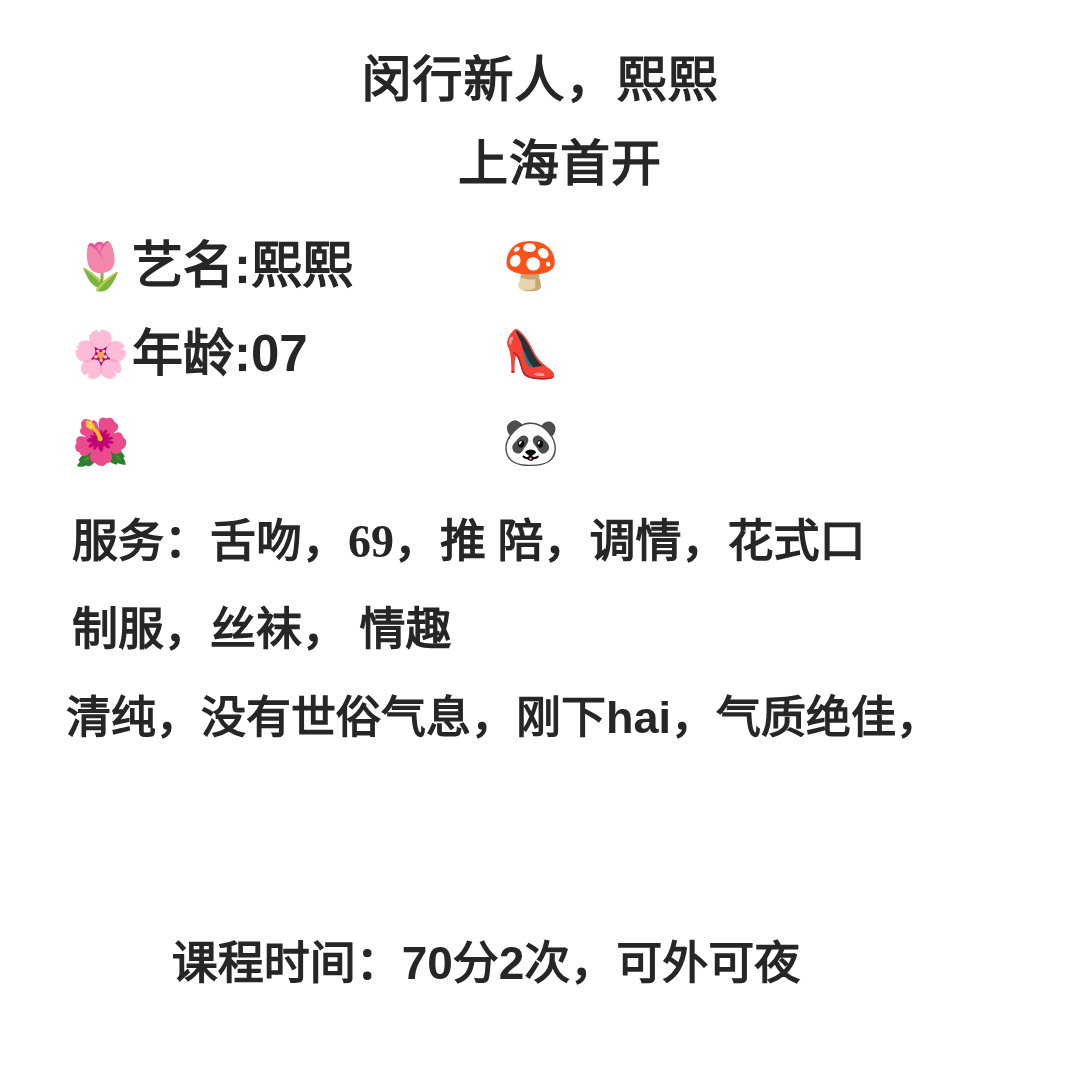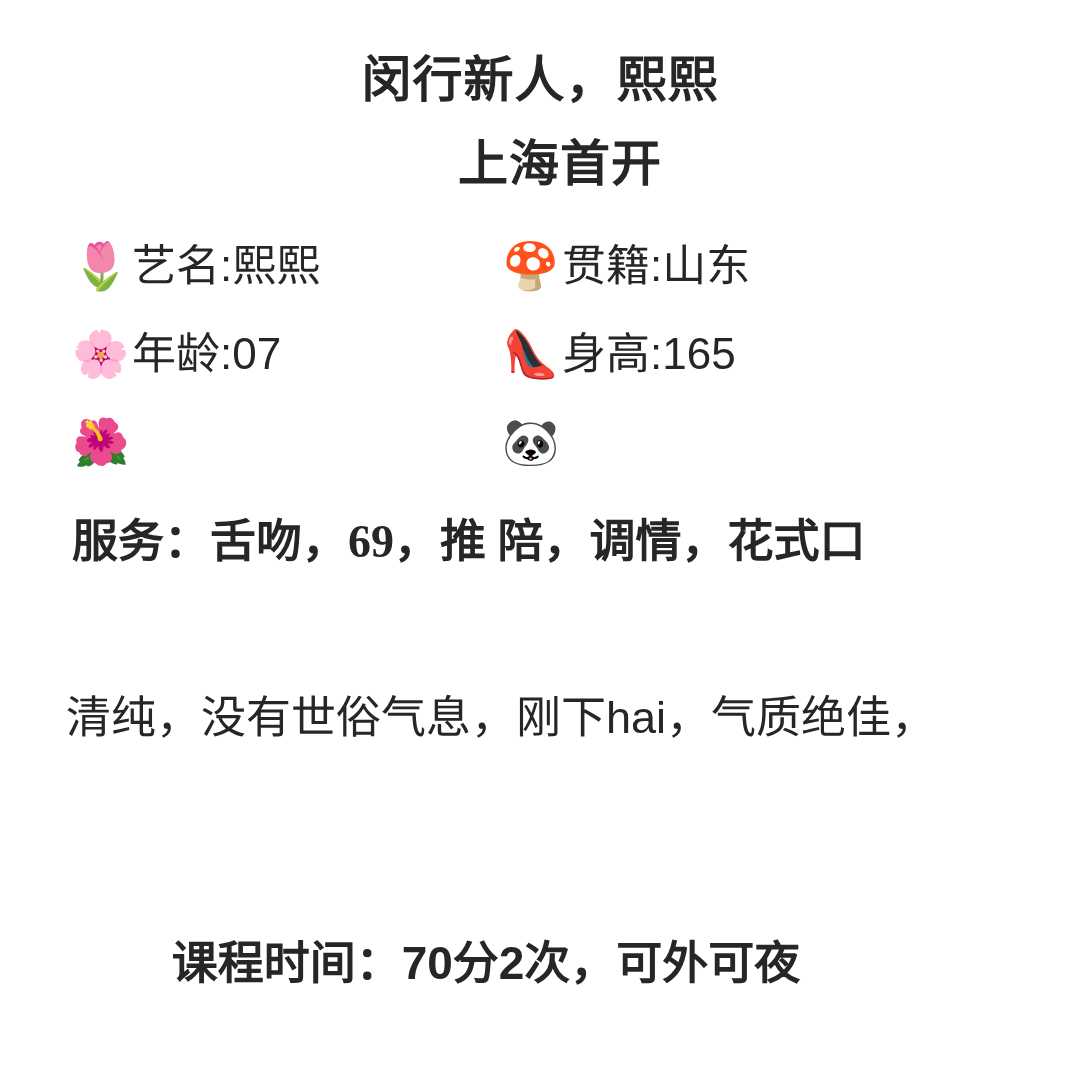--- a/index.html
+++ b/index.html
@@ -72,22 +72,22 @@
     font-size: 46px;
     line-height: 1;
     margin-right: 4px;
     display: inline-block;
     width: 56px;
     text-align: center;
     flex: 0 0 56px;
   }
 
   .spec-text {
-    font-size: 44px;
-    font-weight: 400;
+    font-size: 51px;
+    font-weight: 700;
     line-height: 1.2;
     color: #262626;
     letter-spacing: 0px;
   }
 
   
   .body-block {
     position: absolute;
     top: 498px;
     left: 72px;
@@ -106,21 +106,21 @@
 
   .desc-block {
     position: absolute;
     top: 674px;
     left: 66px;
     width: 1000px;
   }
 
   .desc-line {
     font-size: 45px;
-    font-weight: 400;
+    font-weight: 700;
     line-height: 88px;
     color: #262626;
     white-space: pre;
     letter-spacing: 0px;
   }
 
   
   .footer-block {
     position: absolute;
     top: 930px;
@@ -150,48 +150,47 @@
 
   <div class="spec-grid">
 
     <div class="spec-row">
       <div class="spec-cell col-a">
         <span class="spec-emoji">🌷</span>
         <span class="spec-text">艺名:熙熙</span>
       </div>
       <div class="spec-cell col-b">
         <span class="spec-emoji">🍄</span>
-        <span class="spec-text">贯籍:山东</span>
       </div>
     </div>
 
     <div class="spec-row">
       <div class="spec-cell col-a">
         <span class="spec-emoji">🌸</span>
         <span class="spec-text">年龄:07</span>
       </div>
       <div class="spec-cell col-b">
         <span class="spec-emoji">👠</span>
-        <span class="spec-text">身高:165</span>
       </div>
     </div>
 
     <div class="spec-row">
       <div class="spec-cell col-a">
         <span class="spec-emoji">🌺</span>
       </div>
       <div class="spec-cell col-b">
         <span class="spec-emoji">🐼</span>
       </div>
     </div>
 
   </div>
 
   <div class="body-block">
     <div class="body-line">服务：舌吻，69，推 陪，调情，花式口</div>
+    <div class="body-line">制服，丝袜， 情趣</div>
   </div>
 
   <div class="desc-block">
     <div class="desc-line">清纯，没有世俗气息，刚下hai，气质绝佳，</div>
   </div>
 
   <div class="footer-block">
     <div class="footer-line">课程时间：70分2次，可外可夜</div>
   </div>
 

